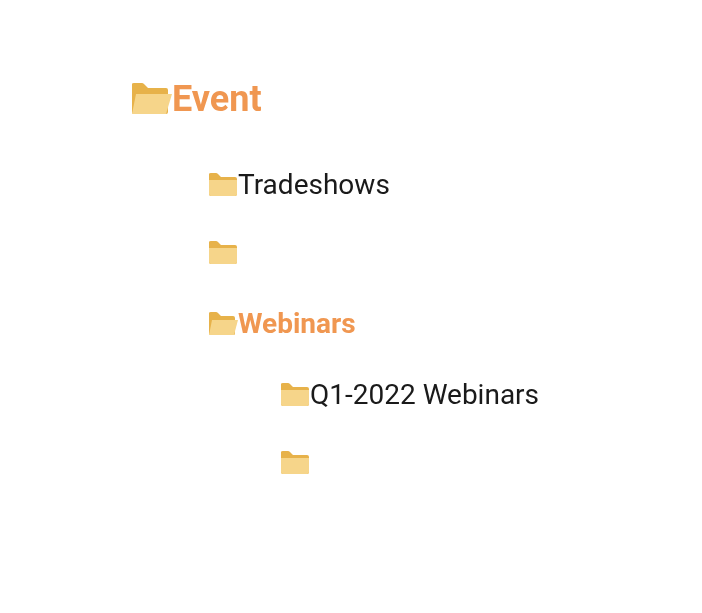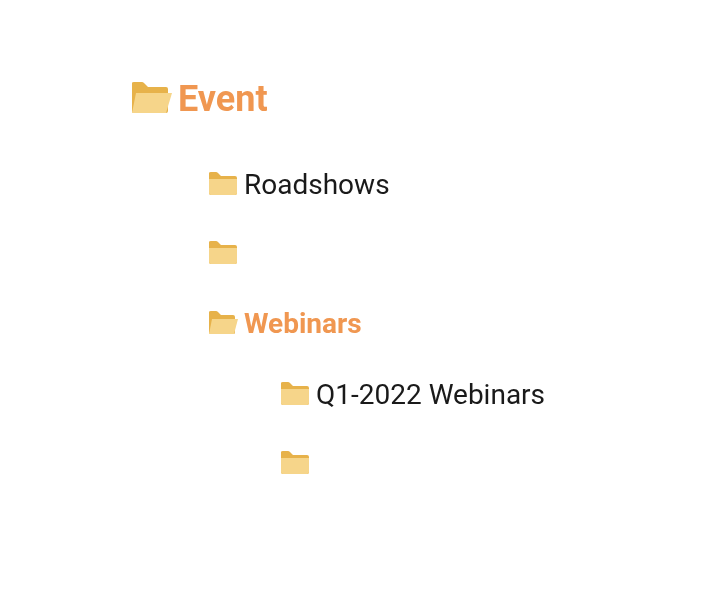--- a/index.html
+++ b/index.html
@@ -9,22 +9,21 @@
     }
     body {
       background: #ffffff;
       font-family: -apple-system, BlinkMacSystemFont, "Segoe UI", Roboto, Helvetica, Arial, sans-serif;
       width: 702px;
       height: 613px;
       padding: 78px 0 0 130px;
     }
     .tree-item {
       display: flex;
-      align-items: center;
-      gap: 6px;
+      align-items: flex-end;
       cursor: pointer;
       margin-bottom: 38px;
     }
     .tree-item.root {
       margin-bottom: 48px;
     }
     .tree-item.root .label {
       font-size: 36px;
       font-weight: 700;
       color: #f09751;
@@ -68,21 +67,21 @@
   <span class="label">Event</span>
 </div>
 
 <div class="tree-item level-1">
   <span>
     <svg class="folder-icon-sm" viewBox="0 0 30 26">
       <path d="M1 3 L1 23 Q1 25 3 25 L27 25 Q29 25 29 23 L29 8 Q29 6 27 6 L13 6 L10 3 Q9 2 8 2 L3 2 Q1 2 1 3 Z" fill="#e7b24a"></path>
       <path d="M1 9 L29 9 L29 23 Q29 25 27 25 L3 25 Q1 25 1 23 Z" fill="#f6d58a"></path>
     </svg>
   </span>
-  <span class="label">Roadshows</span>
+  <span class="label">Tradeshows</span>
 </div>
 
 <div class="tree-item level-1">
   <span>
     <svg class="folder-icon-sm" viewBox="0 0 30 26">
       <path d="M1 3 L1 23 Q1 25 3 25 L27 25 Q29 25 29 23 L29 8 Q29 6 27 6 L13 6 L10 3 Q9 2 8 2 L3 2 Q1 2 1 3 Z" fill="#e7b24a"></path>
       <path d="M1 9 L29 9 L29 23 Q29 25 27 25 L3 25 Q1 25 1 23 Z" fill="#f6d58a"></path>
     </svg>
   </span>
 </div>

